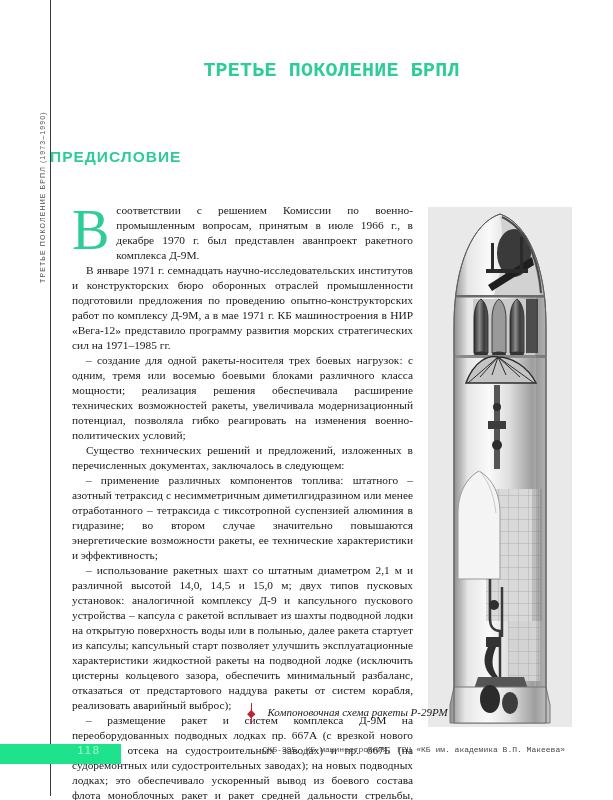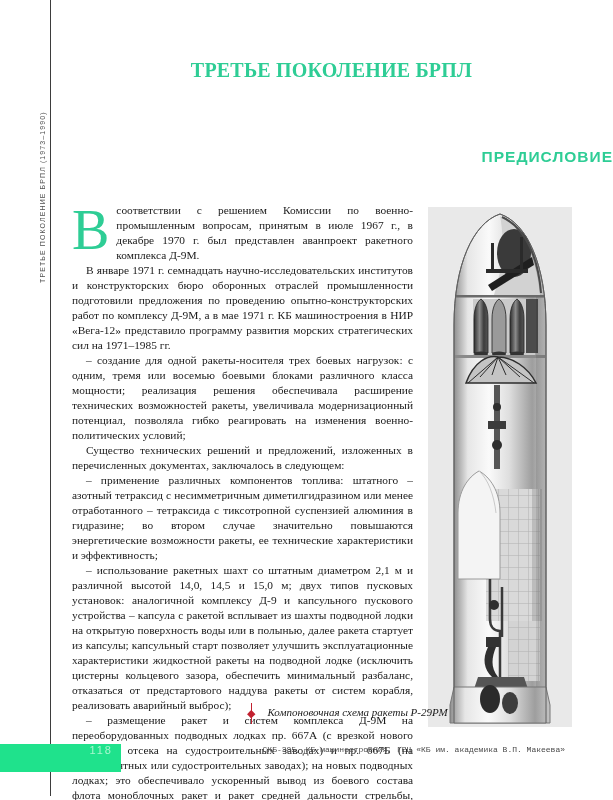--- a/index.html
+++ b/index.html
@@ -3,61 +3,61 @@
 <meta charset="utf-8">
 <style>
   html,body{margin:0;padding:0;background:#ffffff;}
   .page{position:relative;width:613px;height:800px;background:#ffffff;overflow:hidden;
         font-family:"Liberation Serif",serif;color:#1a1a1a;}
   .vline{position:absolute;left:50px;top:0;width:1px;height:796px;background:#3d3d3d;}
   .side-label{position:absolute;left:39px;top:283px;transform:rotate(-90deg);
         transform-origin:0 0;white-space:nowrap;font-family:"Liberation Sans",sans-serif;
         font-size:7px;letter-spacing:1.1px;color:#4f4f4f;}
   .title{position:absolute;left:50px;top:57px;width:563px;margin:0;text-align:center;
-        font-family:Liberation Serif, serif;font-weight:bold;font-size:20px;
+        font-family:Liberation Mono, monospace;font-weight:bold;font-size:20px;
         line-height:27px;color:#2ecd95;letter-spacing:0.2px;}
-  .section{position:absolute;left:50px;top:148px;width:563px;margin:0;text-align:right;
+  .section{position:absolute;left:50px;top:148px;width:563px;margin:0;text-align:left;
         font-family:"Liberation Sans",sans-serif;font-weight:bold;font-size:15.5px;
         color:#2ecd95;letter-spacing:1px;}
   .article{position:absolute;left:72px;top:203px;width:341px;font-size:11.4px;
         line-height:15px;text-align:justify;}
   .para{margin:0;}
   .para.indent{text-indent:14px;}
   .dropcap{float:left;font-size:56px;line-height:50px;margin:2px 7px 0 0;
         color:#2ecd95;font-family:"Liberation Serif",serif;}
   .figure-panel{position:absolute;left:428px;top:207px;width:144px;height:520px;
         background:#e9e9e9;margin:0;}
   .caption{position:absolute;left:247px;top:706px;font-size:11px;font-style:italic;
         white-space:nowrap;}
   .diamond{position:relative;display:inline-block;color:#c22130;font-style:normal;
         font-size:11px;margin-right:12px;vertical-align:middle;}
   .diamond::before{content:"";position:absolute;left:50%;top:-4px;bottom:-4px;width:1px;
         background:#c22130;}
-  .page-bar{position:absolute;left:0;top:744px;width:121px;height:28px;background:#1fe28c;
+  .page-bar{position:absolute;left:0;top:744px;width:121px;height:20px;background:#1fe28c;
         font-family:"Liberation Sans",sans-serif;font-size:11px;line-height:12px;
         color:#a9f6ce;text-align:right;letter-spacing:2px;box-sizing:border-box;
-        padding-right:8px;}
+        padding-right:20px;}
   .publisher{position:absolute;right:48px;top:745px;font-family:Liberation Mono, monospace;
         font-size:8px;color:#4a4a4a;white-space:nowrap;}
 </style>
 </head>
 <body>
 
 <div class="page">
 
   <div class="vline"></div>
 
   <div class="side-label">ТРЕТЬЕ ПОКОЛЕНИЕ БРПЛ (1973–1990)</div>
 
   <h1 class="title"><span>ТРЕТЬЕ ПОКОЛЕНИЕ БРПЛ</span><br></h1>
 
   <h2 class="section">ПРЕДИСЛОВИЕ</h2>
 
   <div class="article">
-    <p class="para"><span class="dropcap">В</span><span>соответствии с решением Комиссии по военно-промышленным вопросам, принятым в июле 1967 г., в декабре 1970 г. был представлен аванпроект ракетного комплекса Д-9М.</span></p>
+    <p class="para"><span class="dropcap">В</span><span>соответствии с решением Комиссии по военно-промышленным вопросам, принятым в июле 1966 г., в декабре 1970 г. был представлен аванпроект ракетного комплекса Д-9М.</span></p>
 
   <p class="para indent">В январе 1971 г. семнадцать научно-исследовательских институтов и конструкторских бюро оборонных отраслей промышленности подготовили предложения по проведению опытно-конструкторских работ по комплексу Д-9М, а в мае 1971 г. КБ машиностроения в НИР «Вега-12» представило программу развития морских стратегических сил на 1971–1985 гг.</p>
       <p class="para indent">– создание для одной ракеты-носителя трех боевых нагрузок: с одним, тремя или восемью боевыми блоками различного класса мощности; реализация решения обеспечивала расширение технических возможностей ракеты, увеличивала модернизационный потенциал, позволяла гибко реагировать на изменения военно-политических условий;</p>
       <p class="para indent">Существо технических решений и предложений, изложенных в перечисленных документах, заключалось в следующем:</p>
       <p class="para indent">– применение различных компонентов топлива: штатного – азотный тетраксид с несимметричным диметилгидразином или менее отработанного – тетраксида с тиксотропной суспензией алюминия в гидразине; во втором случае значительно повышаются энергетические возможности ракеты, ее технические характеристики и эффективность;</p>
       <p class="para indent">– использование ракетных шахт со штатным диаметром 2,1 м и различной высотой 14,0, 14,5 и 15,0 м; двух типов пусковых установок: аналогичной комплексу Д-9 и капсульного пускового устройства – капсула с ракетой всплывает из шахты подводной лодки на открытую поверхность воды или в полынью, далее ракета стартует из капсулы; капсульный старт позволяет улучшить эксплуатационные характеристики жидкостной ракеты на подводной лодке (исключить цистерны кольцевого зазора, обеспечить минимальный разбаланс, отказаться от предстартового наддува ракеты от систем корабля, реализовать аварийный выброс);</p>
       <p class="para indent">– размещение ракет и систем комплекса Д-9М на переоборудованных подводных лодках пр. 667А (с врезкой нового ракетного отсека на судостроительных заводах) и пр. 667Б (на судоремонтных или судостроительных заводах); на новых подводных лодках; это обеспечивало ускоренный вывод из боевого состава флота моноблочных ракет и ракет средней дальности стрельбы, сокращало программу строительства новых подводных лодок, увеличивало эффективность стратегического сдерживания при фиксированном количестве подводных лодок в боевом составе, значительно снижало затраты.</p>
     </div>
 
   <figure class="figure-panel">

